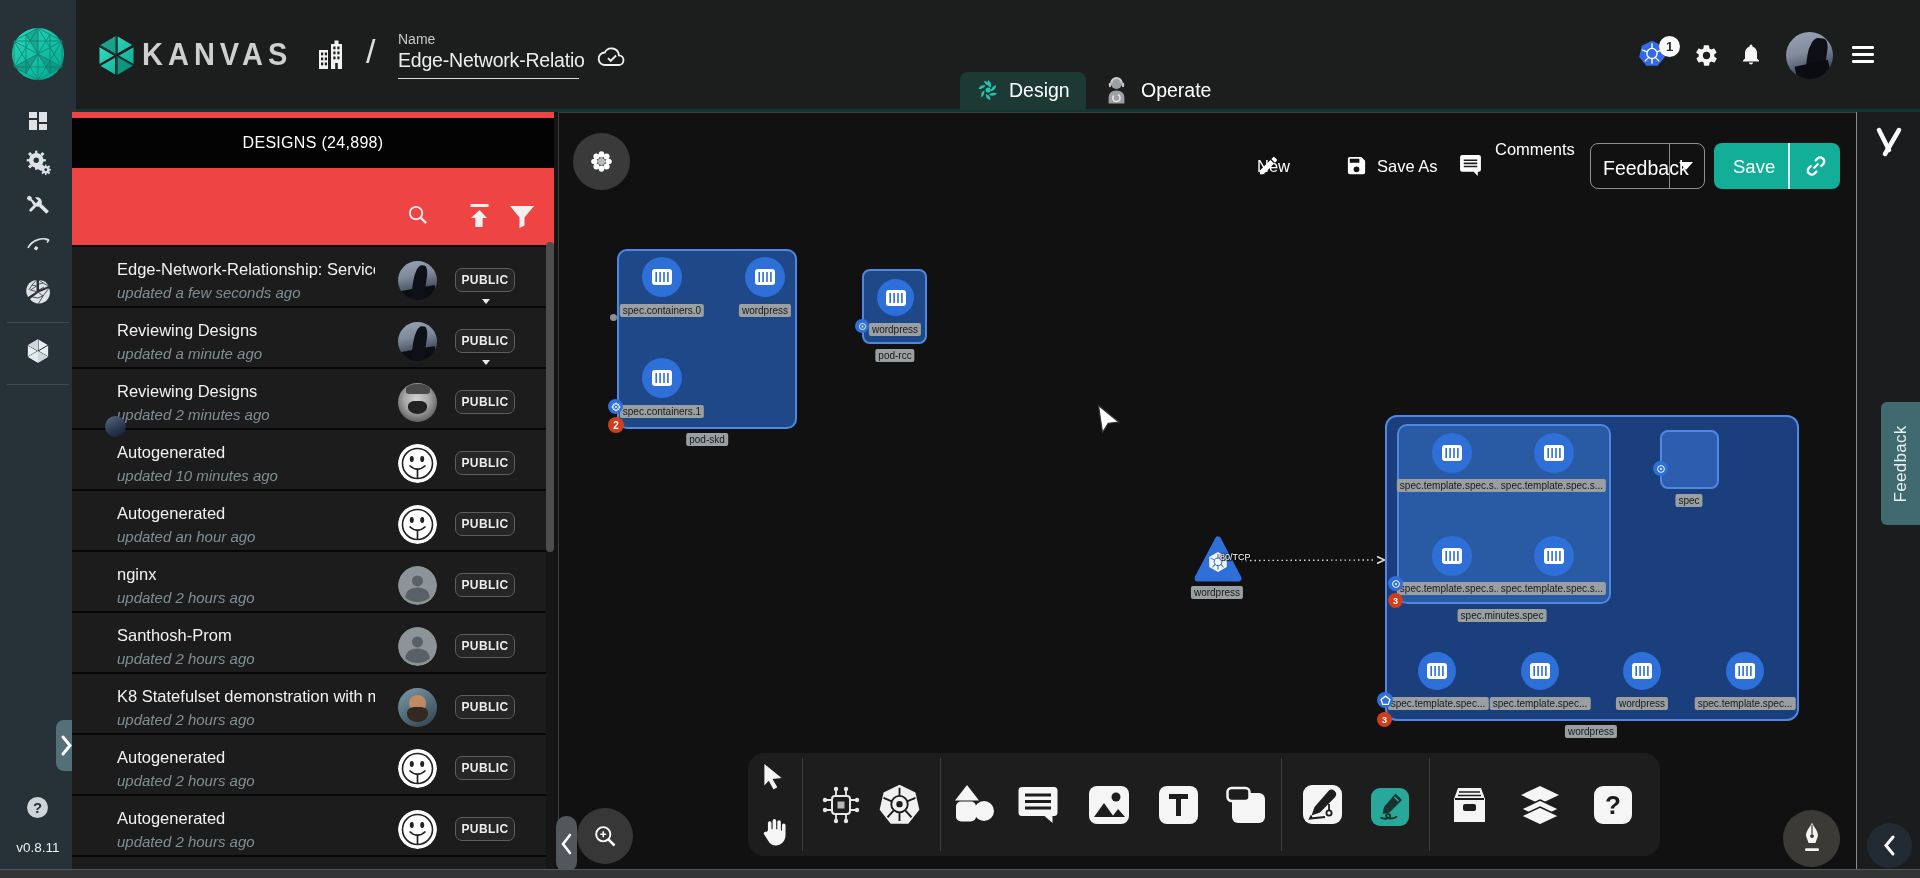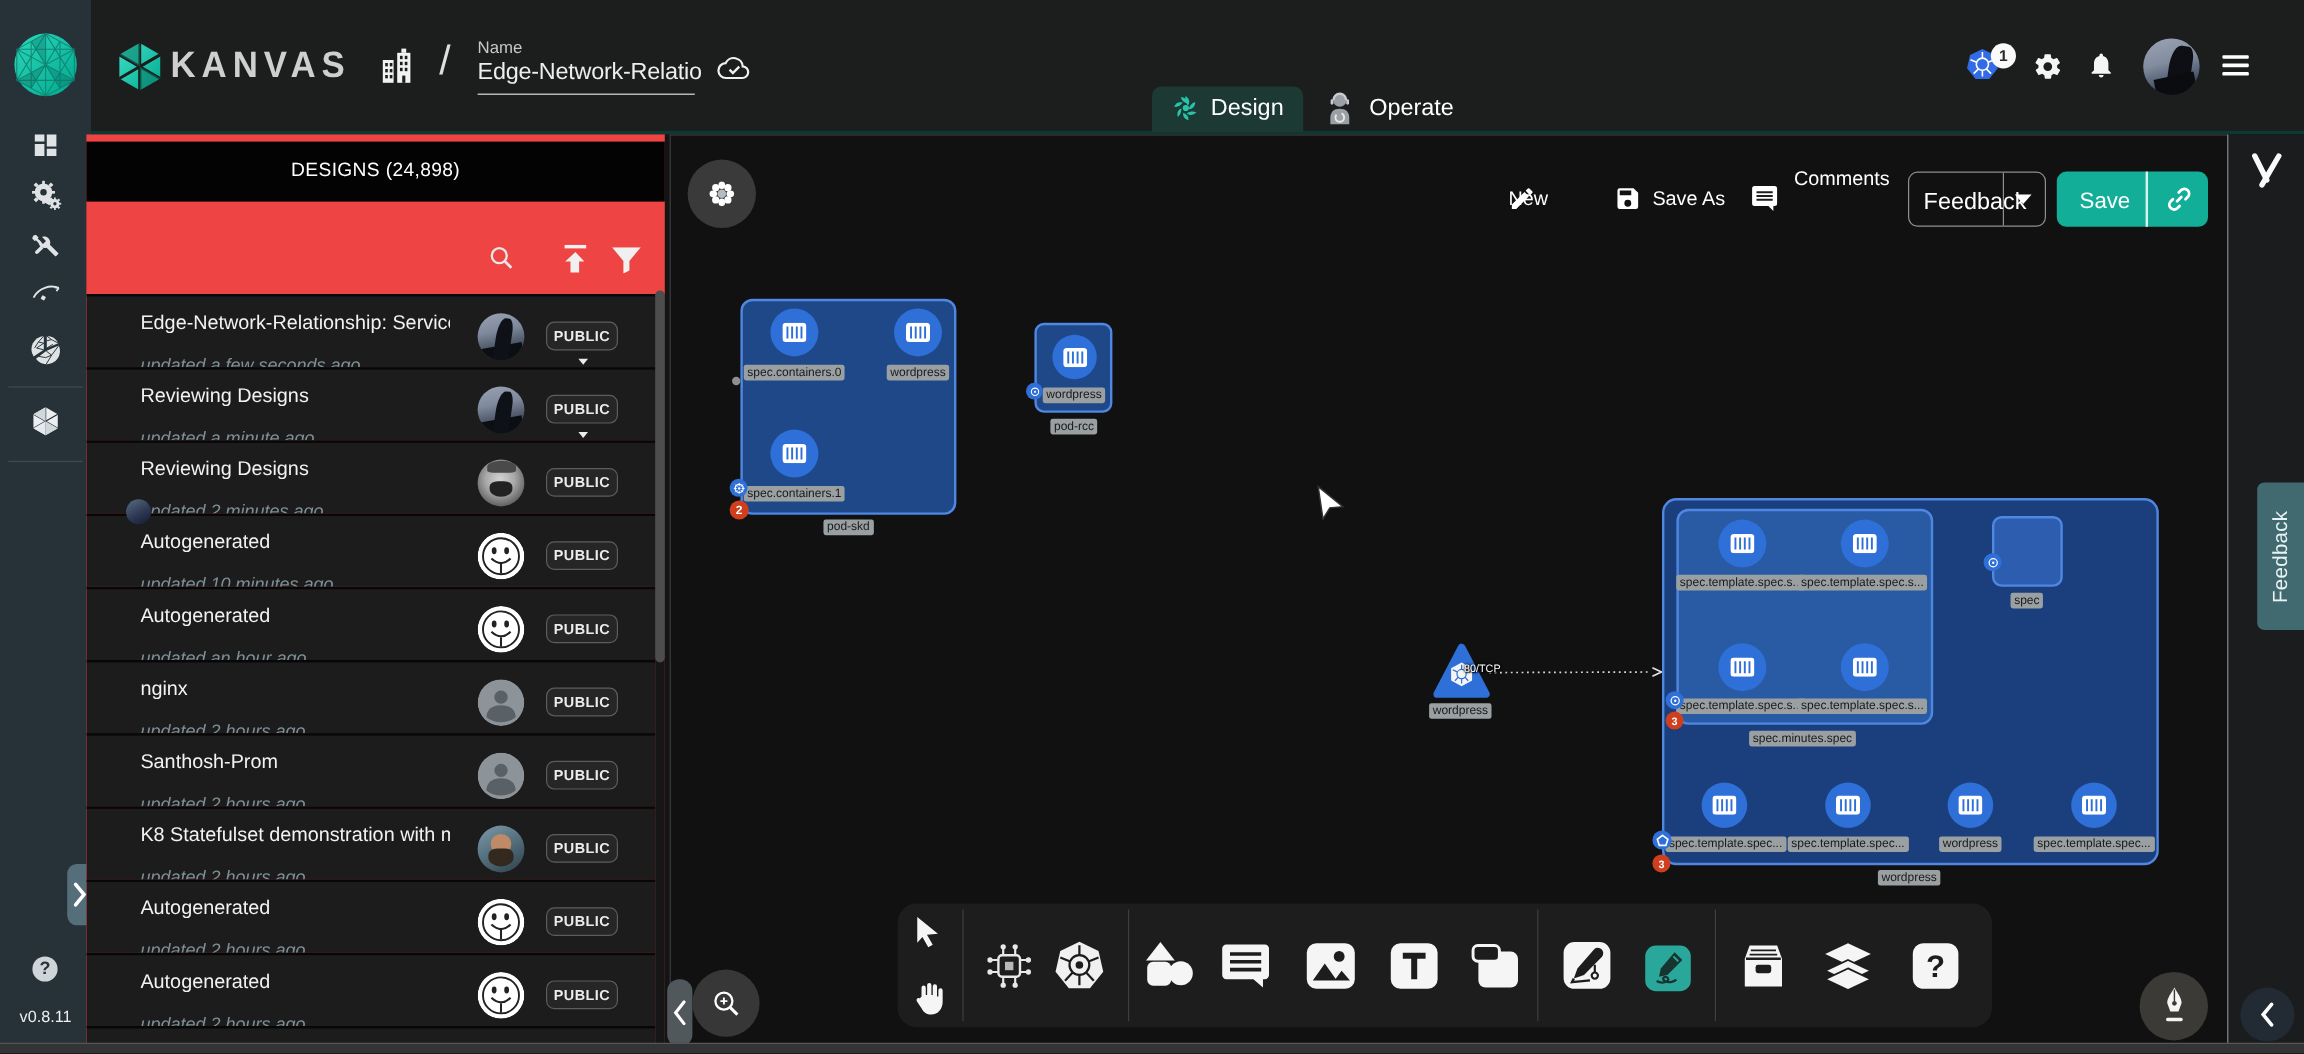--- a/index.html
+++ b/index.html
@@ -19,21 +19,21 @@
   
   #panel { left:72px; top:112px; width:482px; height:760px; background:#ef4444; }
   #panel-head { left:0; top:6px; width:482px; height:50px; background:#030303;
      color:#fff; font-size:16px; letter-spacing:0.3px; text-align:center; line-height:50px; }
   #searchbox { left:19px; top:76px; width:349px; height:50px; background:#1f1f1f;
      border:1px solid #414141; border-radius:10px; color:#8f8f8f; font-size:18px;
      line-height:48px; padding-left:17px; }
   .row { left:0; width:474px; height:61px; background:#1c1c1c; border-top:2px solid #070707; }
   .rowtitle { left:45px; top:13px; font-size:16.5px; color:#f2f2f2; white-space:nowrap;
      width:258px; overflow:hidden; }
-  .rowsub { left:45px; top:37px; font-size:15px; font-style:italic; color:#7f8f96; white-space:nowrap;margin-top:12px; }
+  .rowsub { left:45px; top:37px; font-size:15px; font-style:italic; color:#7f8f96; white-space:nowrap; }
   .avatar { left:326px; top:14px; width:39px; height:39px; border-radius:50%; overflow:hidden; }
   .pubbtn { left:383px; top:21px; width:60px; height:24px; border:1px solid #5d5d5d;
      border-radius:7px; background:#262626; color:#ececec; font-size:12px; font-weight:bold;
      letter-spacing:0.4px; text-align:center; line-height:22px; }
   .caret { display:inline-block; width:0; height:0; border-left:4px solid transparent;
      border-right:4px solid transparent; border-top:5px solid #ececec; vertical-align:2px; margin-left:1px; }
   .av-bat { background:linear-gradient(168deg,#99a3b4 0%,#7e899b 38%,#4a5465 68%,#141720 100%); }
   .av-bat::after { content:""; position:absolute; left:15px; top:4px; width:13px; height:36px;
      background:#0e1118; transform:rotate(8deg); border-radius:50% 30% 0 0; }
   .av-bat::before { content:""; position:absolute; left:3px; top:27px; width:35px; height:13px;

